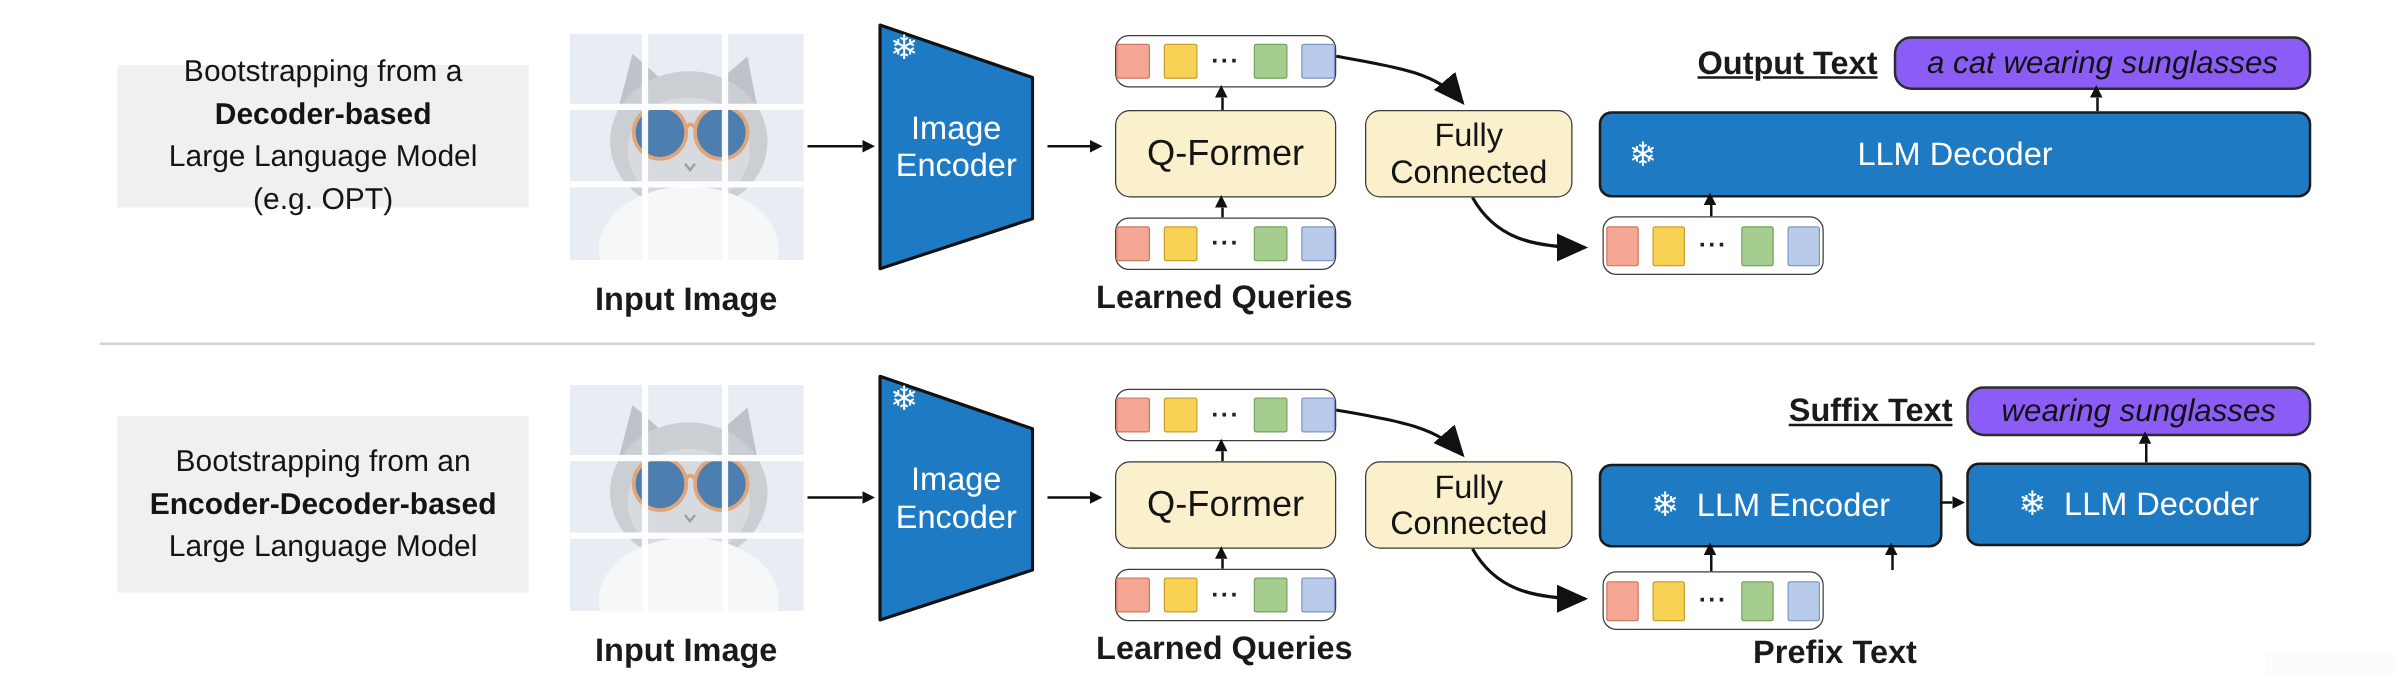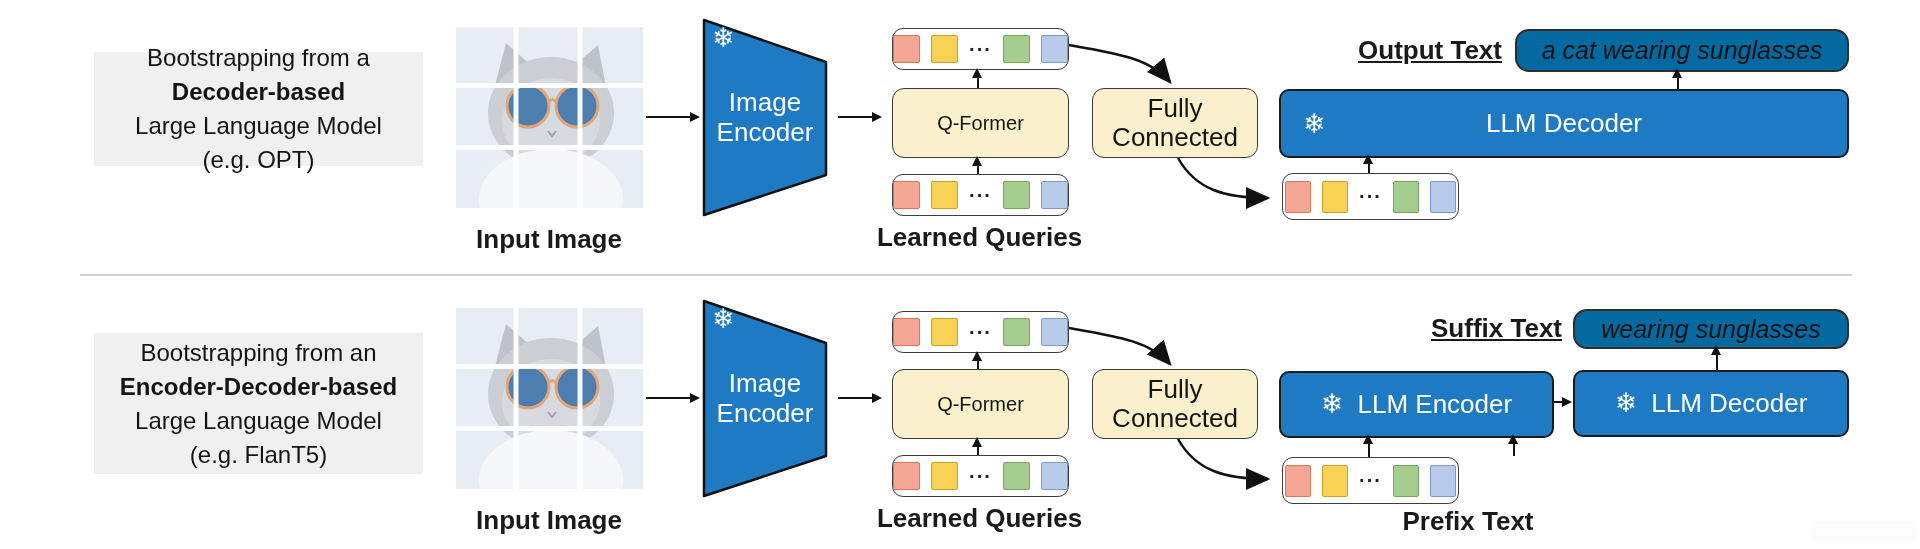--- a/index.html
+++ b/index.html
@@ -11,25 +11,25 @@
   .caption-box{background:#F0F0F1;display:flex;flex-direction:column;justify-content:center;
                align-items:center;text-align:center;font-size:24px;line-height:34px;color:#141414;}
   .caption-box .b{font-weight:700;}
 
   
   .lbl{font-weight:700;font-size:26px;color:#1a1a1a;}
   .center{text-align:center;}
   .right{text-align:right;text-decoration:underline;}
 
   
-  .white-box{background:#0369a1;border:2px solid #2d2d2d;border-radius:14px;display:flex;
+  .white-box{background:#8b5cf6;border:2px solid #2d2d2d;border-radius:14px;display:flex;
              align-items:center;justify-content:center;font-size:25px;font-style:italic;color:#111;}
   .yellow-box{background:#FAF0CC;border:1.5px solid #3a3a3a;border-radius:12px;display:flex;
               flex-direction:column;align-items:center;justify-content:center;color:#141414;}
-  .qformer{font-size:20px;}
+  .qformer{font-size:29px;}
   .fc{font-size:26px;line-height:29px;}
   .blue-box{background:#1E7AC2;border:2px solid #1b1b1b;border-radius:10px;color:#fff;}
   .blue-flex{display:flex;align-items:center;justify-content:center;gap:14px;font-size:26px;}
   .blue-center-label{position:absolute;left:0;right:0;top:0;bottom:0;display:flex;align-items:center;
                      justify-content:center;font-size:26px;}
   .snow{color:#fff;font-size:27px;line-height:1;}
   .snow-abs{position:absolute;left:22px;top:50%;transform:translateY(-50%);}
 
   
   .pill{background:#fff;border:1.5px solid #3e3e3e;border-radius:11px;display:flex;
@@ -148,21 +148,20 @@
     <span>a cat wearing sunglasses</span>
   </div>
   <div class="varrow" style="left:1676.7px;top:78px;height:11px;"></div>
 
   <div class="abs divider" style="left:80px;top:274px;width:1772px;"></div>
 
   <div class="abs caption-box" style="left:94px;top:333px;width:329px;height:141px;">
     <div>Bootstrapping from an</div>
     <div class="b">Encoder-Decoder-based</div>
     <div>Large Language Model</div>
-    <div>(e.g. FlanT5)</div>
   </div>
 
   <div class="abs" style="left:456px;top:308px;width:187px;height:181px;">
     <svg width="187" height="181" viewBox="0 0 187 181">
       <rect width="187" height="181" fill="#E7EDF2"></rect>
       <path d="M36 70 L50 16 L84 46 Z" fill="#BFC3C9"></path>
       <path d="M152 70 L142 18 L112 44 Z" fill="#BFC3C9"></path>
       <ellipse cx="95" cy="86" rx="63" ry="56" fill="#CBCED3"></ellipse>
       <ellipse cx="95" cy="94" rx="49" ry="43" fill="#D7DADE"></ellipse>
       <circle cx="72" cy="79" r="21" fill="#4C7EB0" stroke="#E0A67A" stroke-width="3"></circle>

